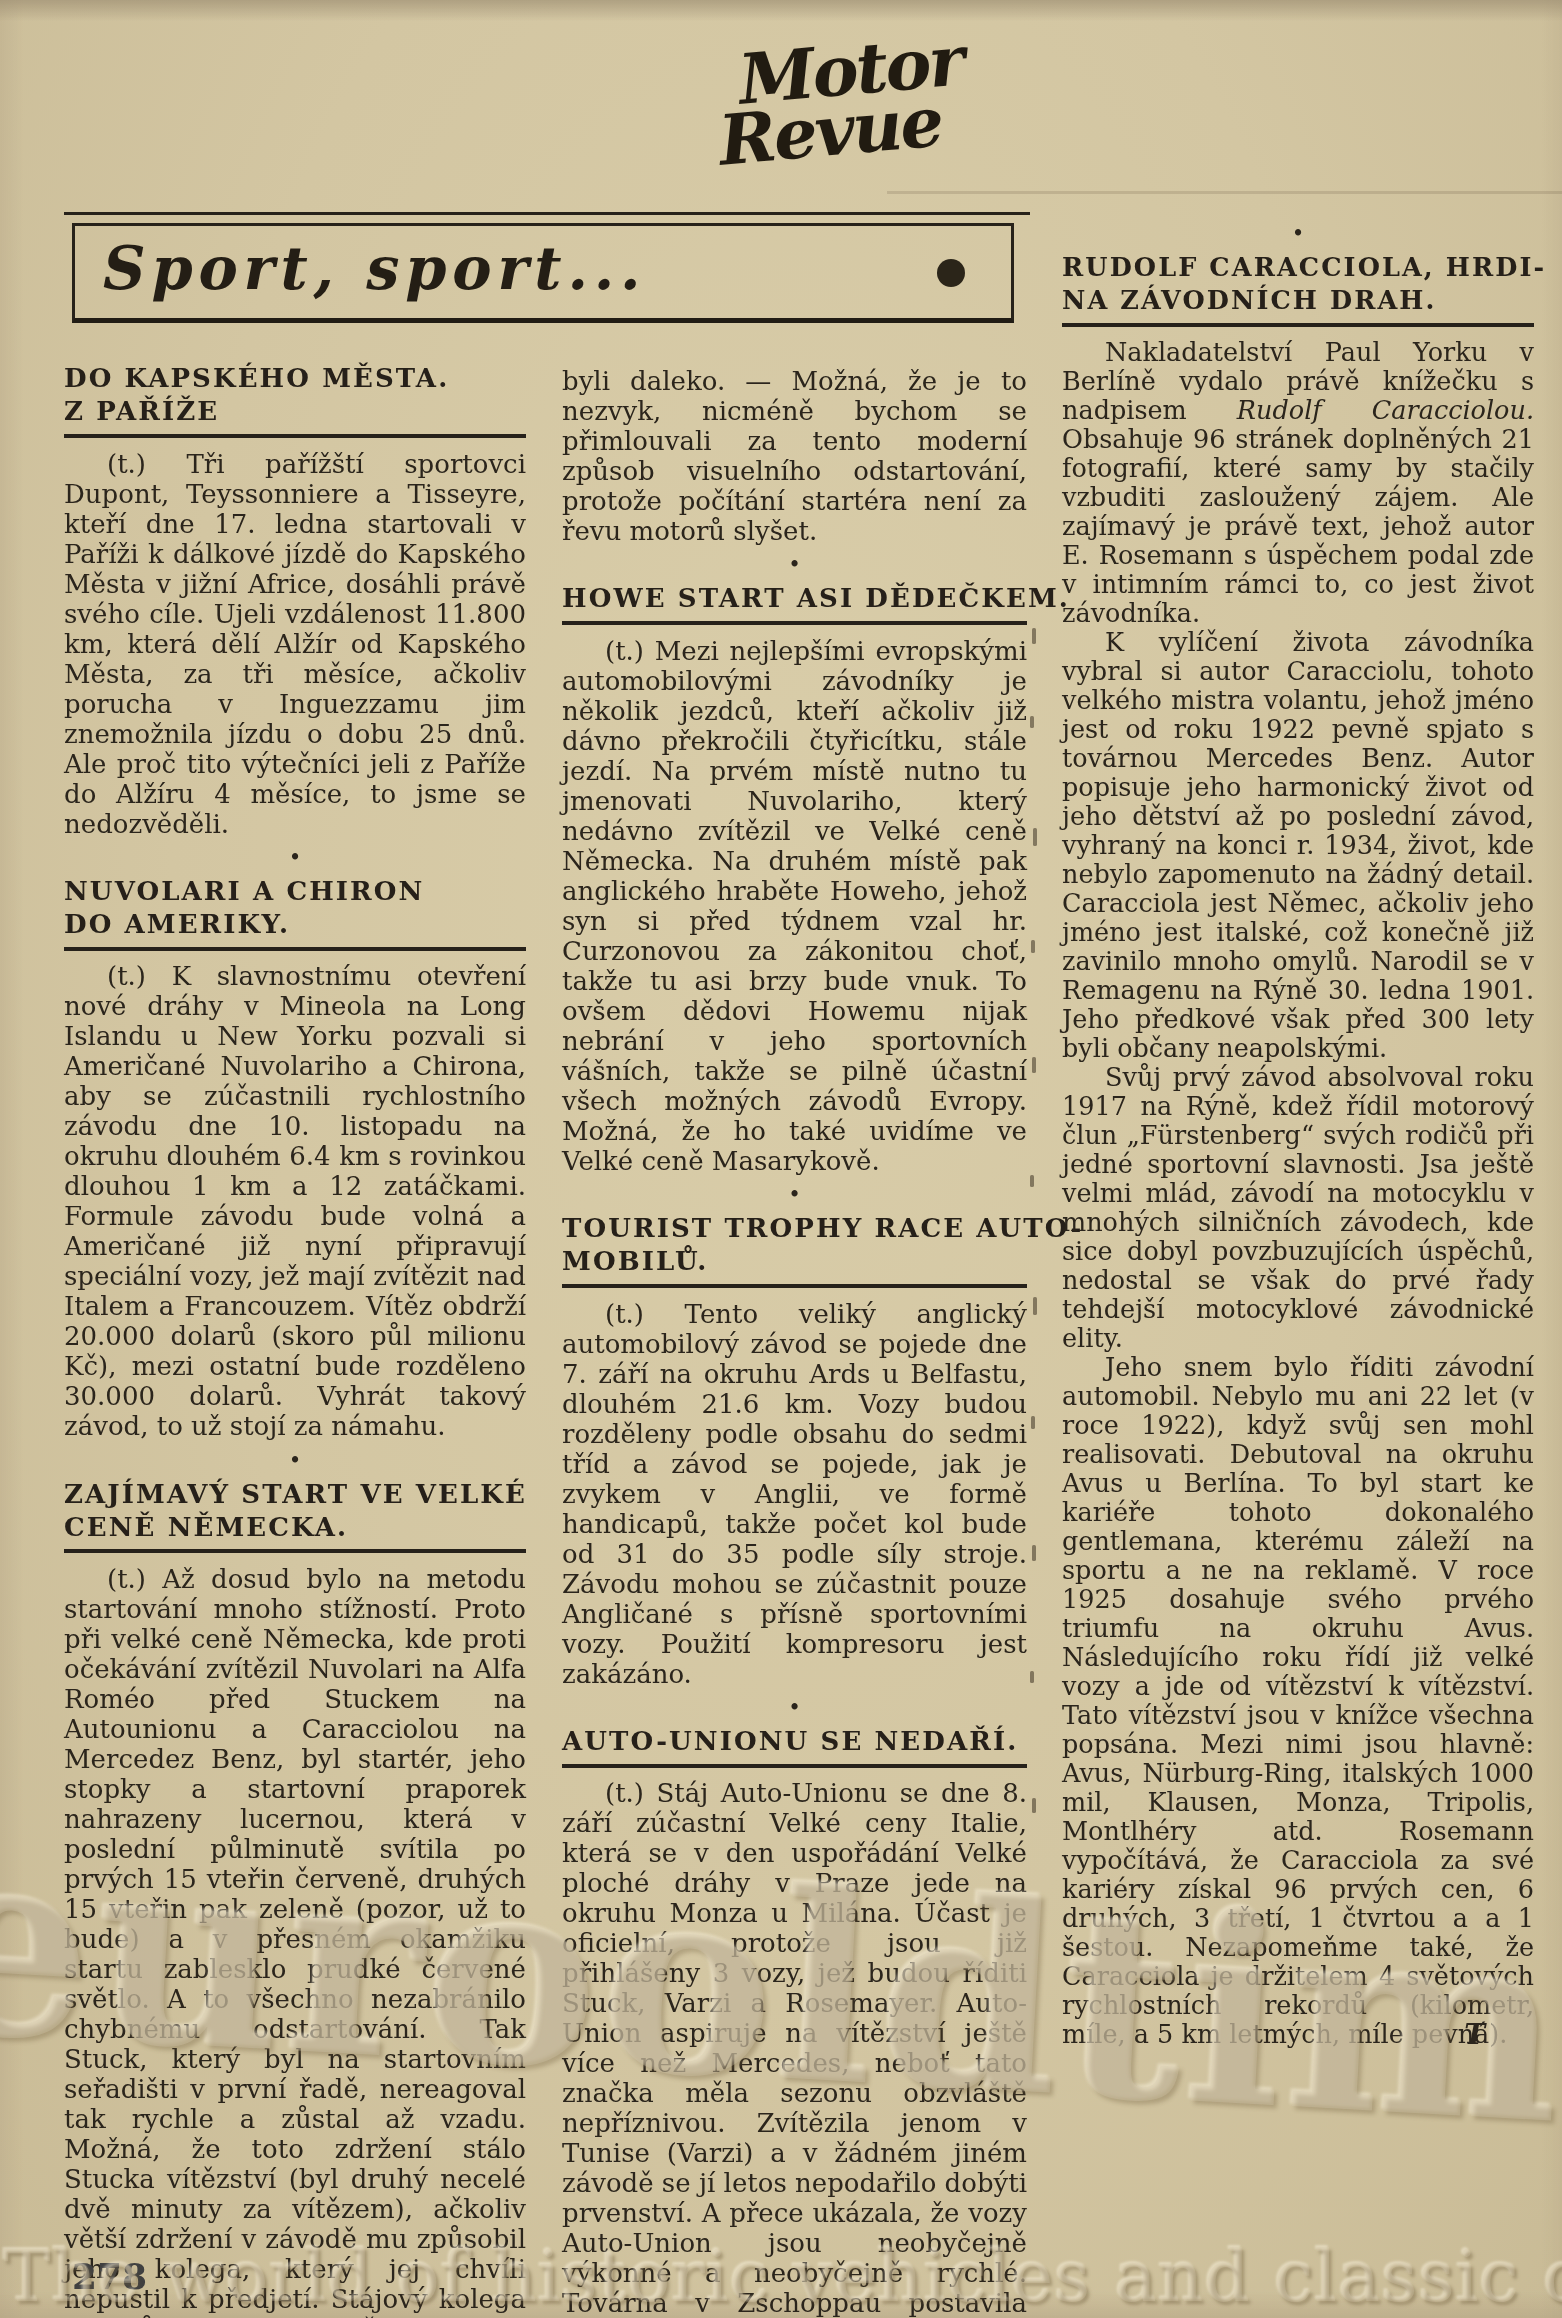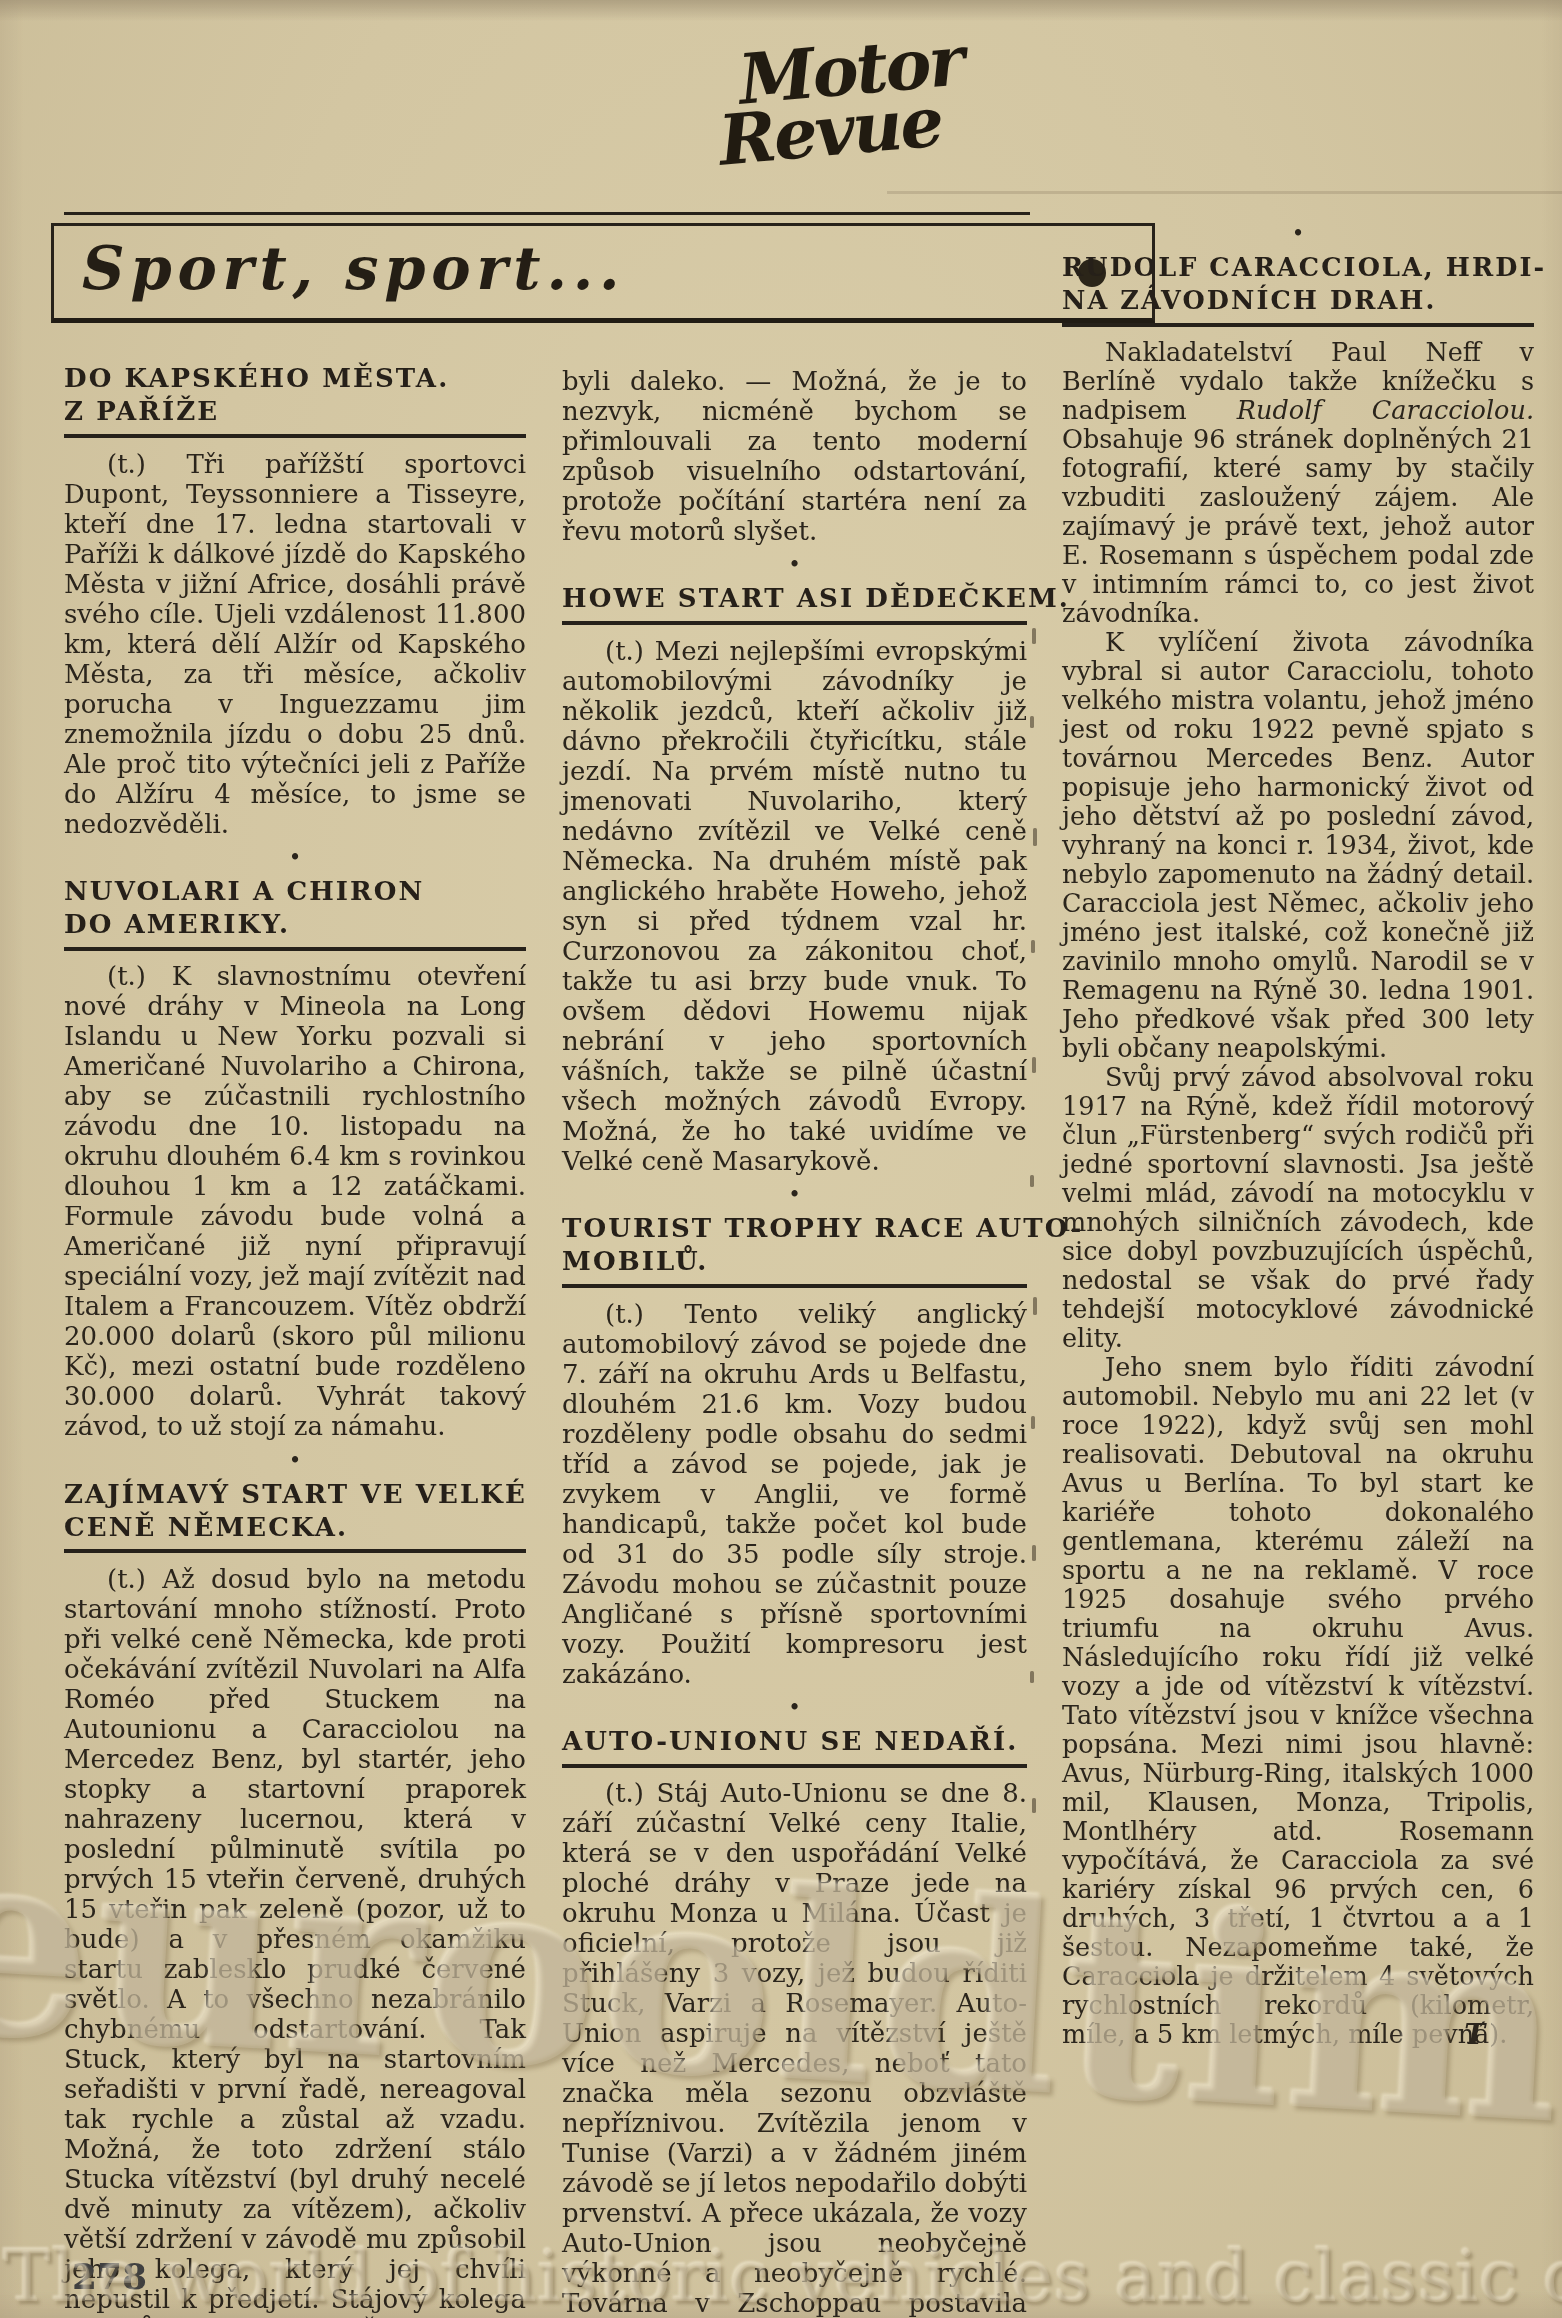--- a/index.html
+++ b/index.html
@@ -17,21 +17,21 @@
   
   #logo{
     position:absolute;left:716px;top:41px;transform:rotate(-5deg);
     font-style:italic;font-weight:bold;color:#211b11;line-height:59px;
   }
   #logo .l1{display:block;margin-left:25px;font-size:69px;letter-spacing:-2.5px;}
   #logo .l2{display:block;margin-left:0;font-size:69px;letter-spacing:-2.5px;}
   
   #banner-topline{position:absolute;left:64px;top:212px;width:966px;height:2.5px;background:#27221a;}
   #banner{
-    position:absolute;left:51px;top:223px;width:1104px;height:100px;box-sizing:border-box;
+    position:absolute;left:72px;top:223px;width:942px;height:100px;box-sizing:border-box;
     border:3.3px solid #27221a;border-bottom:5.8px solid #211c14;padding-left:16px;
   }
   #banner-title{
     position:absolute;left:28px;top:8.2px;font-size:59px;font-weight:bold;font-style:italic;
     letter-spacing:5.8px;color:#241e15;white-space:nowrap;
   }
   #banner-dot{position:absolute;right:46px;top:33px;width:28px;height:28px;border-radius:50%;background:#2b2519;}
   
   .col{position:absolute;text-align:justify;}
   #col1{left:64px;top:362px;width:462px;font-size:26px;line-height:30px;}
@@ -121,21 +121,21 @@
   <p class="indent runon">(t.) Stáj Auto-Unionu se dne 8. září zúčastní Velké ceny Italie, která se v den uspořádání Velké ploché dráhy v Praze jede na okruhu Monza u Milána. Účast je oficielní, protože jsou již přihlášeny 3 vozy, jež budou říditi Stuck, Varzi a Rosemayer. Auto-Union aspiruje na vítězství ještě více než Mercedes, neboť tato značka měla sezonu obzvláště nepříznivou. Zvítězila jenom v Tunise (Varzi) a v žádném jiném závodě se jí letos nepodařilo dobýti prvenství. A přece ukázala, že vozy Auto-Union jsou neobyčejně výkonné a neobyčejně rychlé. Továrna v Zschoppau postavila nyní vůz o obsahu cca 6 litrů, která dává 450 koní. Zlepšila také brzdy a sezení na silnici, používajíc trochu opožděně zavěšení na torsních tyčích. A kdyby</p>
 </div>
 
 <div class="col" id="col3">
   <div class="sep">•</div>
   <div class="headline">
     <span>RUDOLF CARACCIOLA, HRDI-</span>
     <span>NA ZÁVODNÍCH DRAH.</span>
   </div>
   <div class="rule"></div>
-  <p class="indent"><span>Nakladatelství Paul Neff v Berlíně vydalo takže knížečku s nadpisem </span><span class="em">Rudolf Caracciolou.</span><span> Obsahuje 96 stránek doplněných 21 fotografií, které samy by stačily vzbuditi zasloužený zájem. Ale zajímavý je právě text, jehož autor E. Rosemann s úspěchem podal zde v intimním rámci to, co jest život závodníka.</span></p>
+  <p class="indent"><span>Nakladatelství Paul Yorku v Berlíně vydalo právě knížečku s nadpisem </span><span class="em">Rudolf Caracciolou.</span><span> Obsahuje 96 stránek doplněných 21 fotografií, které samy by stačily vzbuditi zasloužený zájem. Ale zajímavý je právě text, jehož autor E. Rosemann s úspěchem podal zde v intimním rámci to, co jest život závodníka.</span></p>
   <p class="indent">K vylíčení života závodníka vybral si autor Caracciolu, tohoto velkého mistra volantu, jehož jméno jest od roku 1922 pevně spjato s továrnou Mercedes Benz. Autor popisuje jeho harmonický život od jeho dětství až po poslední závod, vyhraný na konci r. 1934, život, kde nebylo zapomenuto na žádný detail. Caracciola jest Němec, ačkoliv jeho jméno jest italské, což konečně již zavinilo mnoho omylů. Narodil se v Remagenu na Rýně 30. ledna 1901. Jeho předkové však před 300 lety byli občany neapolskými.</p>
   <p class="indent">Svůj prvý závod absolvoval roku 1917 na Rýně, kdež řídil motorový člun „Fürstenberg“ svých rodičů při jedné sportovní slavnosti. Jsa ještě velmi mlád, závodí na motocyklu v mnohých silničních závodech, kde sice dobyl povzbuzujících úspěchů, nedostal se však do prvé řady tehdejší motocyklové závodnické elity.</p>
   <p class="indent">Jeho snem bylo říditi závodní automobil. Nebylo mu ani 22 let (v roce 1922), když svůj sen mohl realisovati. Debutoval na okruhu Avus u Berlína. To byl start ke kariéře tohoto dokonalého gentlemana, kterému záleží na sportu a ne na reklamě. V roce 1925 dosahuje svého prvého triumfu na okruhu Avus. Následujícího roku řídí již velké vozy a jde od vítězství k vítězství. Tato vítězství jsou v knížce všechna popsána. Mezi nimi jsou hlavně: Avus, Nürburg-Ring, italských 1000 mil, Klausen, Monza, Tripolis, Montlhéry atd. Rosemann vypočítává, že Caracciola za své kariéry získal 96 prvých cen, 6 druhých, 3 třetí, 1 čtvrtou a a 1 šestou. Nezapomeňme také, že Caracciola je držitelem 4 světových rychlostních rekordů (kilometr, míle, a 5 km letmých, míle pevná).</p>
   <div class="signature">T</div>
 </div>
 
 <div class="ink" style="left:1032px;top:628px;height:16.4px;"></div>
 <div class="ink" style="left:1030px;top:716px;height:11.5px;"></div>
 <div class="ink" style="left:1033px;top:828px;height:18px;"></div>
 <div class="ink" style="left:1031px;top:940px;height:13px;"></div>

